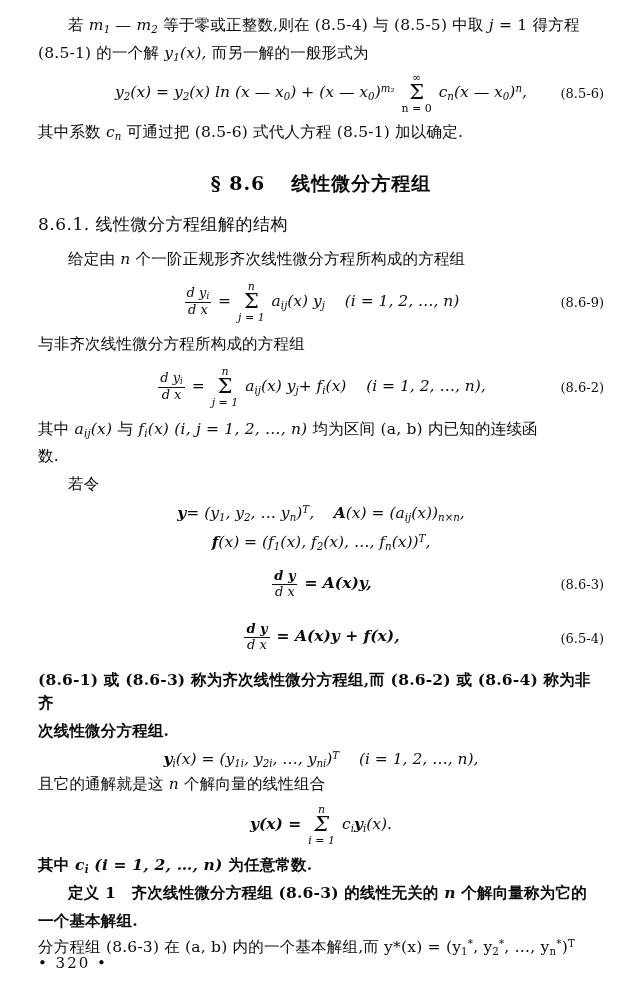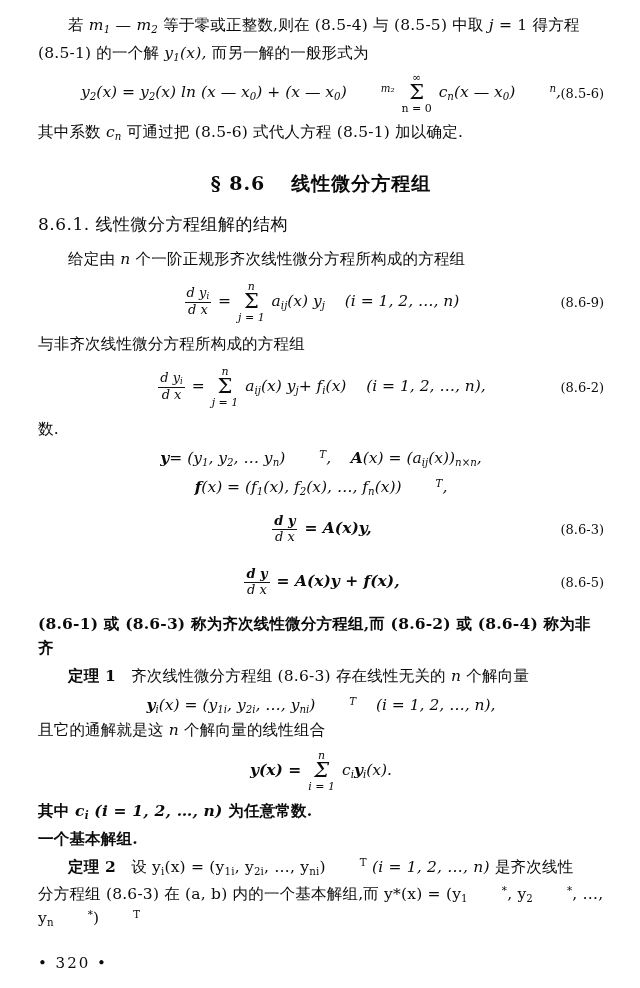--- a/index.html
+++ b/index.html
@@ -113,21 +113,20 @@
   .bigsum .bot {
     display: block;
   }
   sub {
     font-size: 0.66em;
     vertical-align: -0.28em;
   }
   sup {
     font-size: 0.66em;
     vertical-align: 0.52em;
-    margin-left: 34px;
   }
   .pagenum {
     position: absolute;
     left: 38px;
     bottom: 16px;
     font-size: 15px;
     letter-spacing: 2px;
   }
   .thm-lead {
     font-weight: bold;
@@ -235,23 +234,34 @@
           </span>
           <span class="it"><span>a</span><sub>ij</sub><span>(x) y</span><sub>j</sub><span>+ f</span><sub>i</sub><span>(x)</span></span>
           &nbsp;&nbsp;
           <span class="it">(i = 1, 2, …, n),</span>
         </span>
       </div>
       <span class="eq-num">(8.6-2)</span>
     </div>
 
     <p>
+      <span>其中</span>
+      <span class="it"><span>a</span><sub>ij</sub><span>(x)</span></span>
+      <span>与</span>
+      <span class="it"><span>f</span><sub>i</sub><span>(x)</span></span>
+      <span class="it">(i, j = 1, 2, …, n)</span>
+      <span>均为区间 (a, b) 内已知的连续函</span>
+    </p>
+    <p>
       <span>数.</span>
     </p>
 
+    <p class="indent">
+      <span>若令</span>
+    </p>
 
     <div class="eq-block tight">
       <div class="eq-center">
         <span class="eq-inner it">
           <span class="bold">y</span><span>= (y</span><sub>1</sub><span>, y</span><sub>2</sub><span>, … y</span><sub>n</sub><span>)</span><sup>T</sup><span>,</span>
           &nbsp;&nbsp;
           <span class="bold">A</span><span>(x) = (a</span><sub>ij</sub><span>(x))</span><sub>n×n</sub><span>,</span>
         </span>
       </div>
     </div>
@@ -281,33 +291,30 @@
     <div class="eq-block">
       <div class="eq-center">
         <span class="eq-inner">
           <span class="frac">
             <span class="num it bold">d y</span>
             <span class="den it">d x</span>
           </span>
           <span class="it bold">= A(x)y + f(x),</span>
         </span>
       </div>
-      <span class="eq-num">(8.6-5)</span>
+      <span class="eq-num">(6.5-4)</span>
     </div>
 
     <p class="bold">
       <span>(8.6-1) 或 (8.6-3) 称为</span><span>齐次线性微分方程组</span><span>,而 (8.6-2) 或 (8.6-4) 称为</span><span>非齐</span>
     </p>
-
-    <p class="indent">
-      <span class="thm-lead">定理 1</span>
-      <span>齐次线性微分方程组 (8.6-3) 存在线性无关的</span>
-      <span class="it">n</span>
-      <span>个解向量</span>
-    </p>
+    <p class="bold">
+      <span>次线性微分方程组.</span>
+    </p>
+
 
     <div class="eq-block tight">
       <div class="eq-center">
         <span class="eq-inner it">
           <span class="bold">y</span><sub>i</sub><span>(x) = (y</span><sub>1i</sub><span>, y</span><sub>2i</sub><span>, …, y</span><sub>ni</sub><span>)</span><sup>T</sup>
           &nbsp;&nbsp;
           <span>(i = 1, 2, …, n),</span>
         </span>
       </div>
     </div>
@@ -332,30 +339,30 @@
       </div>
     </div>
 
     <p class="bold">
       <span>其中</span>
       <span class="it"><span>c</span><sub>i</sub></span>
       <span class="it">(i = 1, 2, …, n)</span>
       <span>为任意常数.</span>
     </p>
 
+    <p class="indent bold">
+      <span class="thm-lead">定义 1</span>
+      <span>齐次线性微分方程组 (8.6-3) 的线性无关的</span>
+      <span class="it">n</span>
+      <span>个解向量称为它的</span>
+    </p>
     <p class="bold">
       <span>一个基本解组.</span>
     </p>
 
-    <p class="indent">
-      <span class="thm-lead">定理 2</span>
-      <span>设 y</span><sub>i</sub><span>(x) = (y</span><sub>1i</sub><span>, y</span><sub>2i</sub><span>, …, y</span><sub>ni</sub><span>)</span><sup>T</sup>
-      <span class="it">(i = 1, 2, …, n)</span>
-      <span>是齐次线性</span>
-    </p>
     <p>
       <span>分方程组 (8.6-3) 在 (a, b) 内的一个基本解组,而 y*(x) = (y</span><sub>1</sub><sup>*</sup><span>, y</span><sub>2</sub><sup>*</sup><span>, …, y</span><sub>n</sub><sup>*</sup><span>)</span><sup>T</sup>
     </p>
 
   </div>
 
   <div class="pagenum">• 320 •</div>
 </div>
 
 </body></html>

